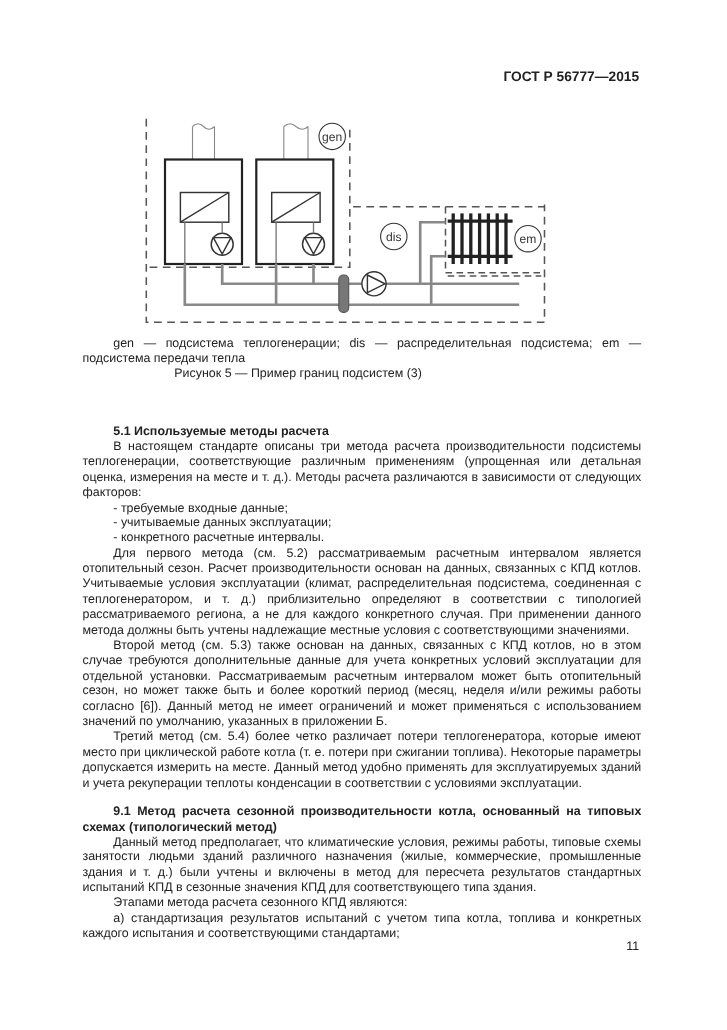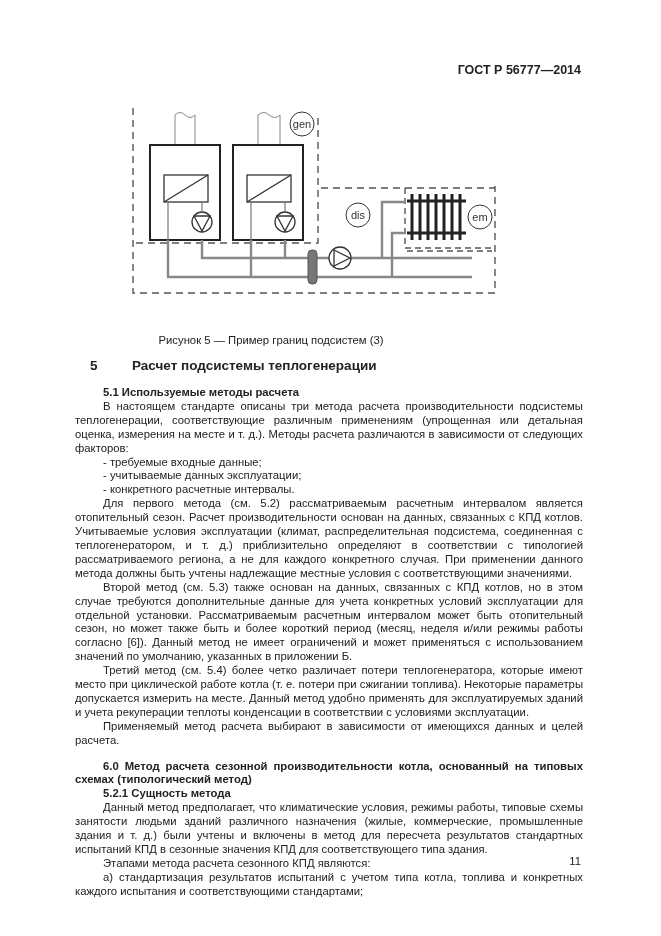--- a/index.html
+++ b/index.html
@@ -18,21 +18,21 @@
     .h2 { font-weight: bold; margin: 0; padding-left: 28px; }
     .h2-wrap { font-weight: bold; margin: 0; text-indent: 28px; text-align: justify; }
     .gap { height: 12px; }
     .page-num { position: absolute; top: 855px; right: 80px; font-size: 11.3px; }
   </style>
 </head>
 <body>
 
 <div class="page">
 
-  <div class="std-code">ГОСТ Р 56777—2014</div>
+  <div class="std-code">ГОСТ Р 56777—2015</div>
 
   <svg class="figure" viewBox="0 0 420 220" xmlns="http://www.w3.org/2000/svg">
     <g fill="none" stroke="#555" stroke-width="1.4">
 
       <path d="M33 18 V203 H395 V96" stroke-dasharray="7 5"></path>
       <path d="M36 153 H218 V28" stroke-dasharray="7 5"></path>
 
       <path d="M221 98 H395" stroke-dasharray="7 5"></path>
 
       <path d="M305 98 V158 H392" stroke-dasharray="6 4"></path>
@@ -102,38 +102,36 @@
       <circle cx="258" cy="125" r="12"></circle>
       <circle cx="380" cy="127" r="12"></circle>
     </g>
     <g font-family="Liberation Sans, sans-serif" font-size="11" fill="#333" text-anchor="middle">
       <text x="202" y="38">gen</text>
       <text x="258" y="129">dis</text>
       <text x="380" y="131">em</text>
     </g>
   </svg>
 
+  <div class="caption">
+    <p class="p">gen — подсистема теплогенерации; dis — распределительная подсистема; em — подсистема передачи тепла</p>
+  </div>
   <div class="fig-title">Рисунок 5 — Пример границ подсистем (3)</div>
 
-  <div class="h1">
-    <span class="num">5</span><span>Расчет подсистемы теплогенерации</span>
-  </div>
 
   <div class="text" style="top:386px;">
     <p class="h2">5.1  Используемые методы расчета</p>
     <p class="p">В настоящем стандарте описаны три метода расчета производительности подсистемы теплогенерации, соответствующие различным применениям (упрощенная или детальная оценка, измерения на месте и т. д.). Методы расчета различаются в зависимости от следующих факторов:</p>
     <p class="li">- требуемые входные данные;</p>
     <p class="li">- учитываемые данных эксплуатации;</p>
     <p class="li">- конкретного расчетные интервалы.</p>
     <p class="p">Для первого метода (см. 5.2) рассматриваемым расчетным интервалом является отопительный сезон. Расчет производительности основан на данных, связанных с КПД котлов. Учитываемые условия эксплуатации (климат, распределительная подсистема, соединенная с теплогенератором, и т. д.) приблизительно определяют в соответствии с типологией рассматриваемого региона, а не для каждого конкретного случая. При применении данного метода должны быть учтены надлежащие местные условия с соответствующими значениями.</p>
     <p class="p">Второй метод (см. 5.3) также основан на данных, связанных с КПД котлов, но в этом случае требуются дополнительные данные для учета конкретных условий эксплуатации для отдельной установки. Рассматриваемым расчетным интервалом может быть отопительный сезон, но может также быть и более короткий период (месяц, неделя и/или режимы работы согласно [6]). Данный метод не имеет ограничений и может применяться с использованием значений по умолчанию, указанных в приложении Б.</p>
     <p class="p">Третий метод (см. 5.4) более четко различает потери теплогенератора, которые имеют место при циклической работе котла (т. е. потери при сжигании топлива). Некоторые параметры допускается измерить на месте. Данный метод удобно применять для эксплуатируемых зданий и учета рекуперации теплоты конденсации в соответствии с условиями эксплуатации.</p>
-    <p class="p">Применяемый метод расчета выбирают в зависимости от имеющихся данных и целей расчета.</p>
     <div class="gap"></div>
-    <p class="h2-wrap">6.0 Метод расчета сезонной производительности котла, основанный на типовых схемах (типологический метод)</p>
-    <p class="h2">5.2.1  Сущность метода</p>
+    <p class="h2-wrap">9.1 Метод расчета сезонной производительности котла, основанный на типовых схемах (типологический метод)</p>
     <p class="p">Данный метод предполагает, что климатические условия, режимы работы, типовые схемы занятости людьми зданий различного назначения (жилые, коммерческие, промышленные здания и т. д.) были учтены и включены в метод для пересчета результатов стандартных испытаний КПД  в сезонные значения КПД для соответствующего типа здания.</p>
     <p class="p">Этапами метода расчета сезонного КПД являются:</p>
     <p class="p">а) стандартизация результатов испытаний с учетом типа котла, топлива и конкретных каждого испытания и соответствующими стандартами;</p>
   </div>
 
   <div class="page-num">11</div>
 </div>
 
 </body></html>

